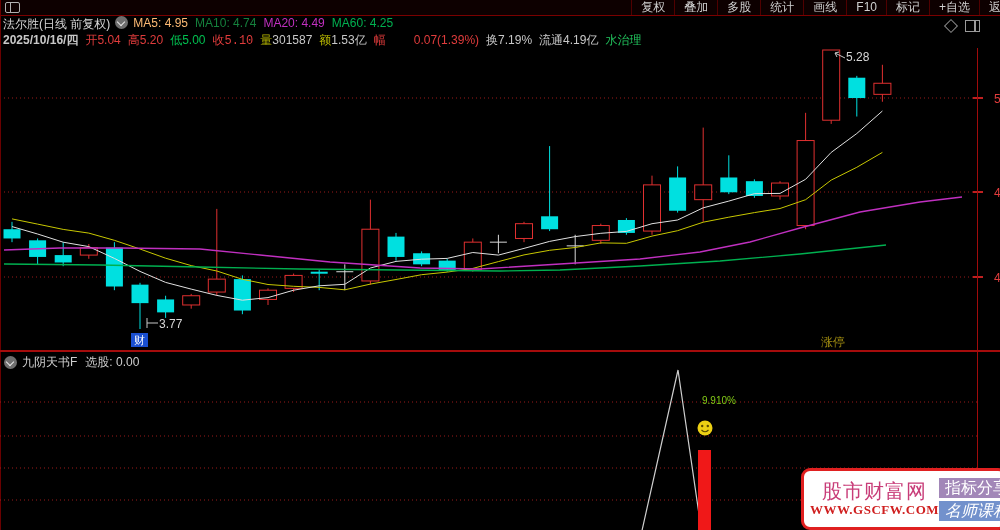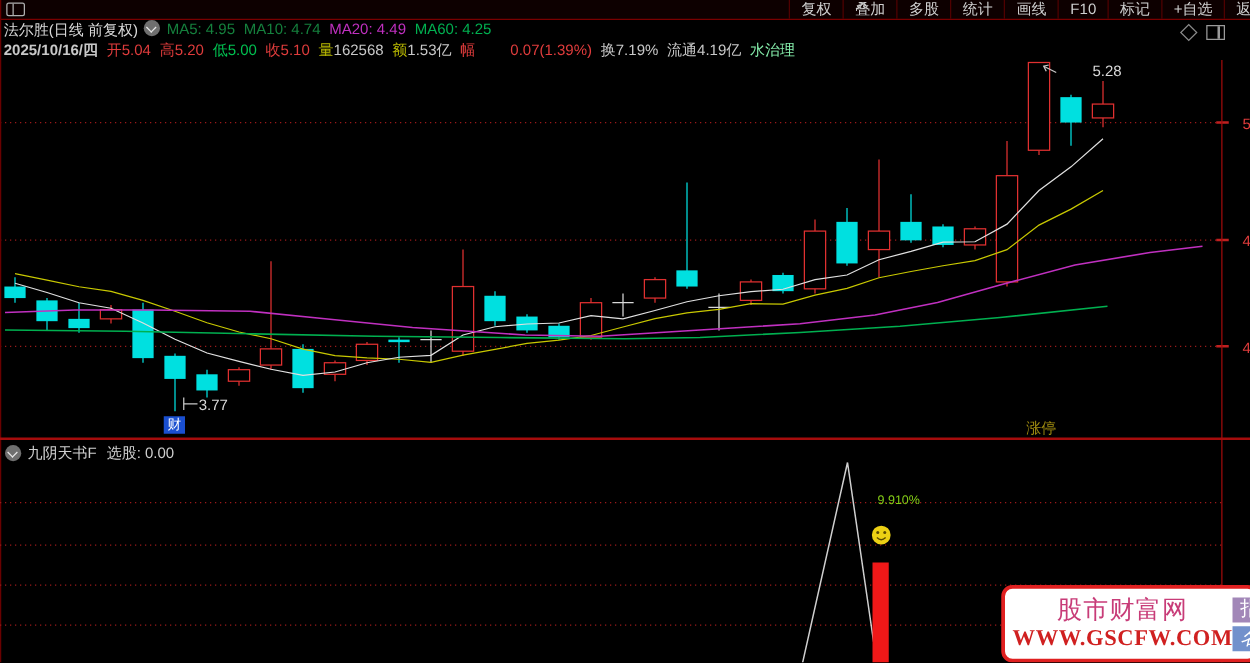--- a/index.html
+++ b/index.html
@@ -25,36 +25,36 @@
   .wico{width:13px;height:10px;border:1px solid #9a9a9a;position:relative;}
   .wico i{position:absolute;right:3px;top:0;bottom:0;width:2px;background:#9a9a9a;}
   
   #main-svg{position:absolute;left:0;top:0;}
   #ind-svg{position:absolute;left:0;top:352px;}
   #vline-right{position:absolute;left:977px;top:48px;width:1px;height:482px;background:#a00b0b;}
   #leftline{position:absolute;left:0;top:0;width:1px;height:530px;background:#6a0000;}
   #divider{position:absolute;left:0;top:350px;width:1000px;height:2px;background:#a50c0c;}
   .axlab{position:absolute;left:994px;width:30px;color:#e03c3c;font-size:12px;}
   
-  #hi-label{position:absolute;left:846px;top:50px;color:#d8d8d8;font-size:12px;margin-left:28px;}
+  #hi-label{position:absolute;left:846px;top:50px;color:#d8d8d8;font-size:12px;}
   #lo-label{position:absolute;left:159px;top:317px;color:#d8d8d8;font-size:12px;}
   #cai-badge{position:absolute;left:131px;top:333px;width:17px;height:14px;background:#1a4fd0;color:#fff;
              font-size:11px;line-height:14px;text-align:center;}
   #limit-label{position:absolute;left:821px;top:334px;color:#a08c10;font-size:12px;}
   #sig-label{position:absolute;left:702px;top:395px;color:#84cc16;font-size:10px;}
   
   #ind-header{position:absolute;left:4px;top:354px;display:flex;align-items:center;font-size:12px;color:#cfcfcf;}
   #ind-header .chev{margin:0 5px 0 0;}
   #ind-name{margin-right:8px;}
   
   #wm{position:absolute;left:801px;top:468px;width:188px;height:52px;background:#ffffff;border:3px solid #e02020;
       border-radius:9px;display:flex;align-items:center;justify-content:space-between;padding:2px 6px;z-index:5;}
   #wm-left{display:flex;flex-direction:column;align-items:center;line-height:1.15;}
   #wm-title{font-size:20px;font-weight:normal;color:#c83c78;letter-spacing:1px;}
-  #wm-url{font-family:"Liberation Serif","DejaVu Serif",serif;font-size:18px;font-weight:bold;color:#d02020;letter-spacing:.5px;}
+  #wm-url{font-family:"Liberation Serif","DejaVu Serif",serif;font-size:13px;font-weight:bold;color:#d02020;letter-spacing:.5px;}
   #wm-right{display:flex;flex-direction:column;gap:3px;}
   .wm-badge{width:76px;height:20px;color:#fff;font-size:16px;line-height:20px;text-align:center;}
   #wm-b1{background:#a287b8;}
   #wm-b2{background:#7291cc;font-style:italic;}
 </style>
 </head>
 <body>
 
 <div id="menubar">
   <span class="winicon">
@@ -71,34 +71,34 @@
       <span class="mi">+自选</span>
       <span class="mi">返</span>
     </div>
 </div>
 
 <div id="inforow1">
   <span style="color:#d8d8d8;">法尔胜(日线 前复权)</span>
   <span class="chev">
       <i></i>
     </span>
-  <span id="ma-list"><span class="seg" style="color: #15803d;">MA5: 4.95</span><span class="seg" style="color: #15803d;">MA10: 4.74</span><span class="seg" style="color: rgb(192, 48, 192);">MA20: 4.49</span><span class="seg" style="color: rgb(0, 176, 80);">MA60: 4.25</span></span>
+  <span id="ma-list"><span class="seg" style="color: #fdba74;">MA5: 4.95</span><span class="seg" style="color: #15803d;">MA10: 4.74</span><span class="seg" style="color: rgb(192, 48, 192);">MA20: 4.49</span><span class="seg" style="color: rgb(0, 176, 80);">MA60: 4.25</span></span>
 </div>
 <div id="inforow2">
     <span class="seg"><span style="color: rgb(200, 200, 200);"></span><span style="color: rgb(200, 200, 200); font-weight: bold;">2025/10/16/四</span></span>
     <span class="seg"><span style="color: rgb(224, 60, 60);">开</span><span style="color: rgb(224, 60, 60);">5.04</span></span>
     <span class="seg"><span style="color: rgb(224, 60, 60);">高</span><span style="color: rgb(224, 60, 60);">5.20</span></span>
     <span class="seg"><span style="color: rgb(0, 192, 80);">低</span><span style="color: rgb(0, 192, 80);">5.00</span></span>
-    <span class="seg"><span style="color: rgb(224, 60, 60);">收</span><span style="color: rgb(224, 60, 60);">5.10</span></span>
-    <span class="seg"><span style="color: rgb(184, 184, 0);">量</span><span style="color: rgb(200, 200, 200);">162568</span></span>
+    <span class="seg"><span style="color: rgb(224, 60, 60);">收</span><span style="color: rgb(224, 60, 60); font-family: Liberation Mono, monospace;">5.10</span></span>
+    <span class="seg"><span style="color: rgb(184, 184, 0);">量</span><span style="color: rgb(200, 200, 200);">301587</span></span>
     <span class="seg"><span style="color: rgb(184, 184, 0);">额</span><span style="color: rgb(200, 200, 200);">1.53亿</span></span>
     <span class="seg"><span style="color: rgb(224, 60, 60);">幅</span><span style="color: rgb(224, 60, 60); margin-left: 28px;">0.07(1.39%)</span></span>
     <span class="seg"><span style="color: rgb(200, 200, 200);">换</span><span style="color: rgb(200, 200, 200);">7.19%</span></span>
     <span class="seg"><span style="color: rgb(200, 200, 200); text-align: right;">流通</span><span style="color: rgb(200, 200, 200);">4.19亿</span></span>
-    <span class="seg"><span style="color: rgb(184, 184, 0);"></span><span style="color: #86efac;">水治理</span></span>
+    <span class="seg"><span style="color: rgb(184, 184, 0);"></span><span style="color: #22c55e;">水治理</span></span>
   </div>
 
 <div id="top-icons">
   <span class="dico"></span>
   <span class="wico">
       <i></i>
     </span>
 </div>
 
 <svg id="main-svg" width="1000" height="351">

